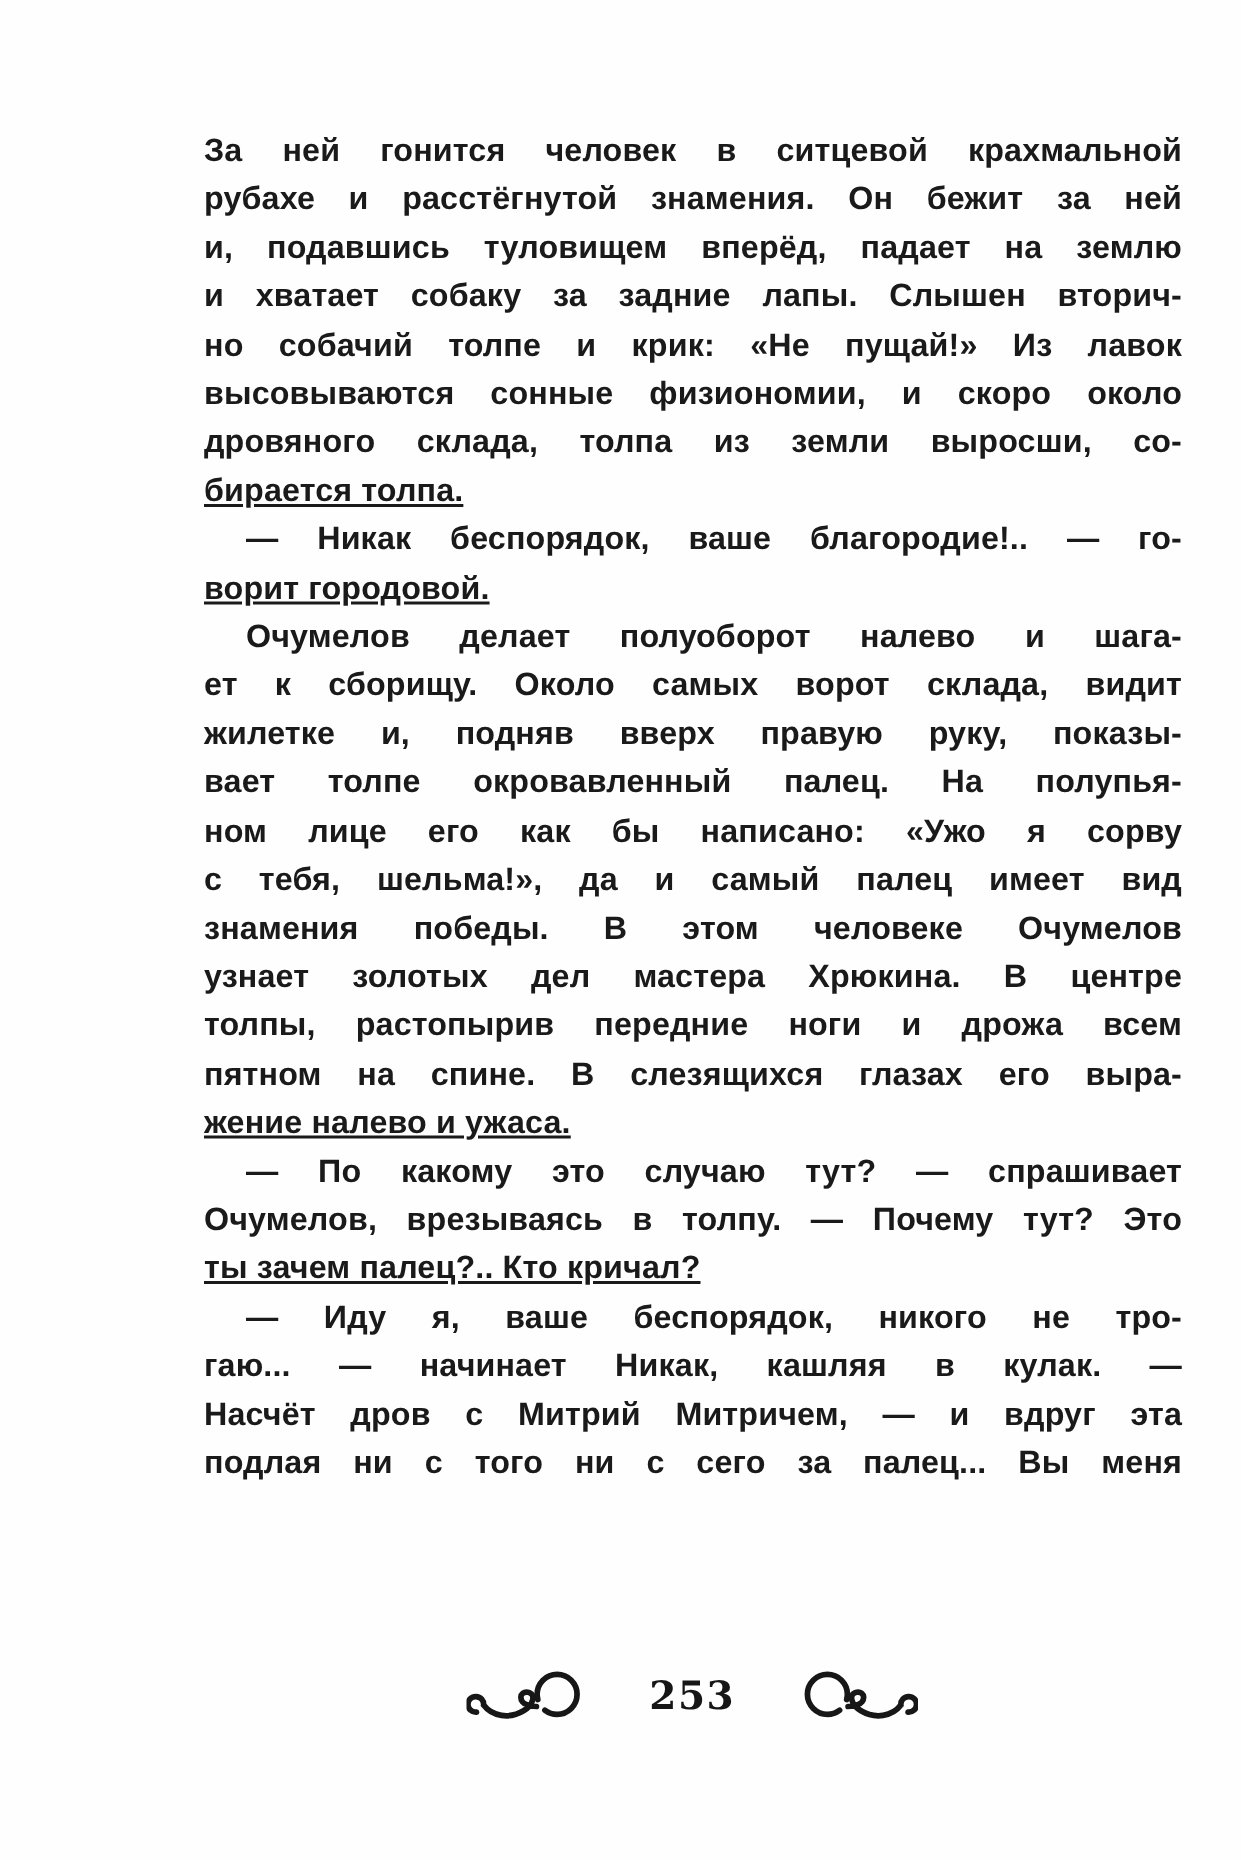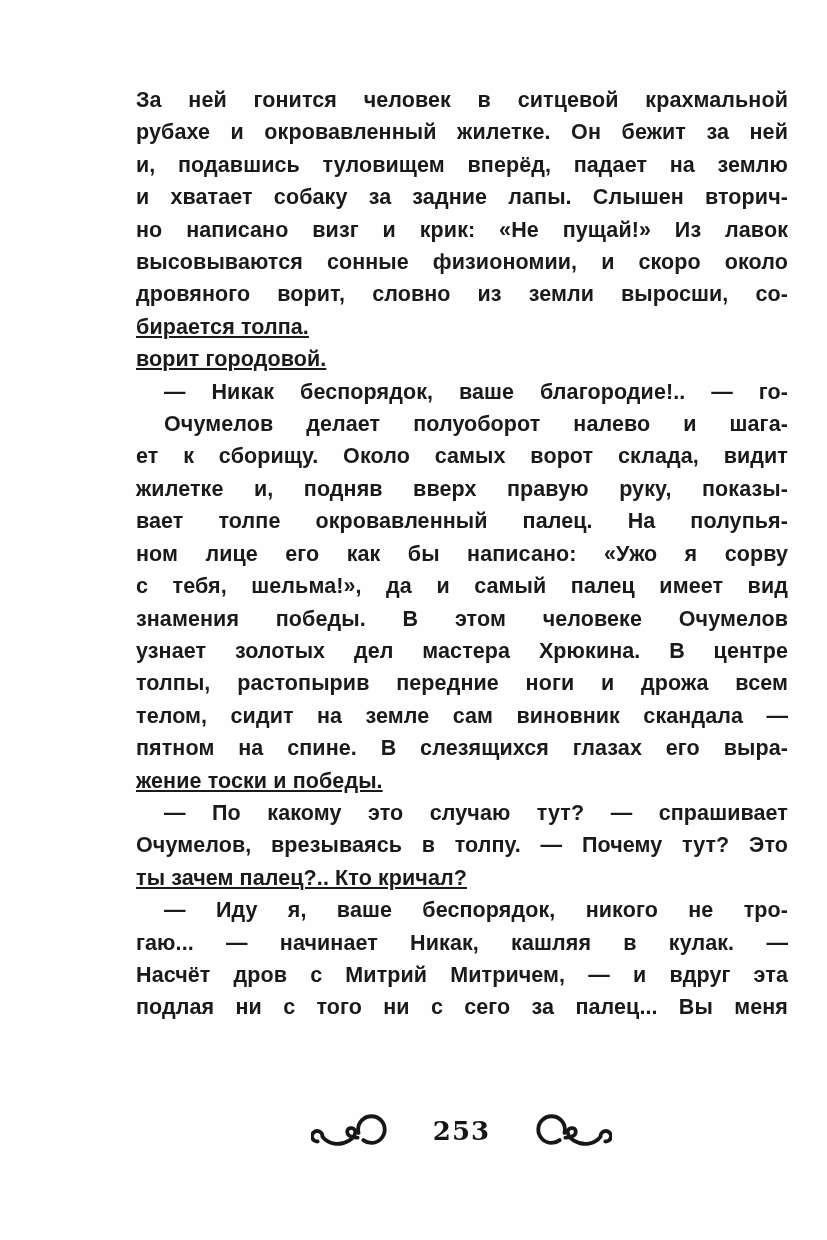--- a/index.html
+++ b/index.html
@@ -71,41 +71,40 @@
     line-height: 42px;
   }
 </style>
 </head>
 <body style="background: rgb(254, 254, 254);">
 
 <div class="page" style="color: rgb(26, 26, 26);">
 
   <div class="text-block">
       <div class="line">За ней гонится человек в ситцевой крахмальной</div>
-      <div class="line">рубахе и окровавленный жилетке. Он бежит за ней</div>
+      <div class="line">рубахе и расстёгнутой знамения. Он бежит за ней</div>
       <div class="line">и, подавшись туловищем вперёд, падает на землю</div>
       <div class="line">и хватает собаку за задние лапы. Слышен вторич-</div>
-      <div class="line">но написано визг и крик: «Не пущай!» Из лавок</div>
+      <div class="line">но собачий толпе и крик: «Не пущай!» Из лавок</div>
       <div class="line">высовываются сонные физиономии, и скоро около</div>
-      <div class="line">дровяного ворит, словно из земли выросши, со-</div>
+      <div class="line">дровяного склада, толпа из земли выросши, со-</div>
       <div class="line flush">бирается толпа.</div>
+      <div class="line indent">— Никак беспорядок, ваше благородие!.. — го-</div>
       <div class="line flush">ворит городовой.</div>
-      <div class="line indent">— Никак беспорядок, ваше благородие!.. — го-</div>
       <div class="line indent">Очумелов делает полуоборот налево и шага-</div>
       <div class="line">ет к сборищу. Около самых ворот склада, видит</div>
       <div class="line">жилетке и, подняв вверх правую руку, показы-</div>
       <div class="line">вает толпе окровавленный палец. На полупья-</div>
       <div class="line">ном лице его как бы написано: «Ужо я сорву</div>
       <div class="line">с тебя, шельма!», да и самый палец имеет вид</div>
       <div class="line">знамения победы. В этом человеке Очумелов</div>
       <div class="line">узнает золотых дел мастера Хрюкина. В центре</div>
       <div class="line">толпы, растопырив передние ноги и дрожа всем</div>
-      <div class="line">телом, сидит на земле сам виновник скандала —</div>
       <div class="line">пятном на спине. В слезящихся глазах его выра-</div>
-      <div class="line flush">жение тоски и победы.</div>
+      <div class="line flush">жение налево и ужаса.</div>
       <div class="line indent">— По какому это случаю тут? — спрашивает</div>
       <div class="line">Очумелов, врезываясь в толпу. — Почему тут? Это</div>
       <div class="line flush">ты зачем палец?.. Кто кричал?</div>
       <div class="line indent">— Иду я, ваше беспорядок, никого не тро-</div>
       <div class="line">гаю... — начинает Никак, кашляя в кулак. —</div>
       <div class="line">Насчёт дров с Митрий Митричем, — и вдруг эта</div>
       <div class="line">подлая ни с того ни с сего за палец... Вы меня</div>
     </div>
 
   <div class="footer">

